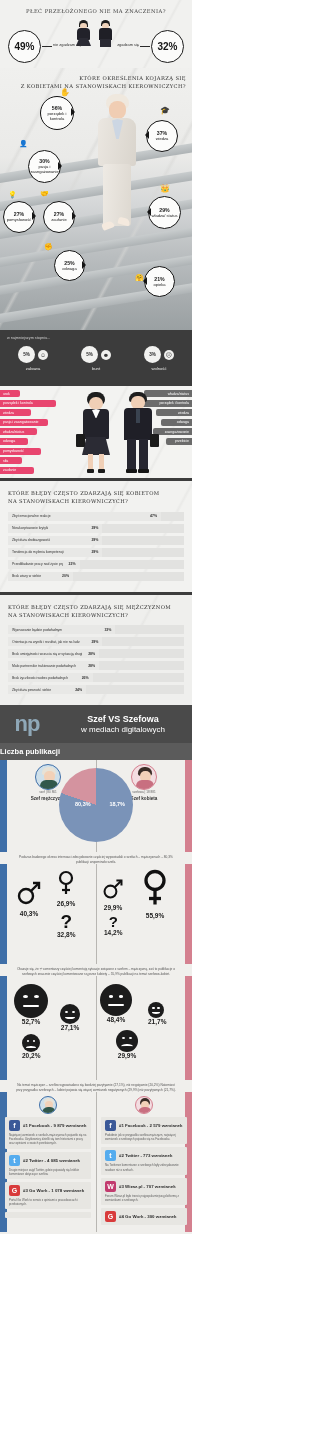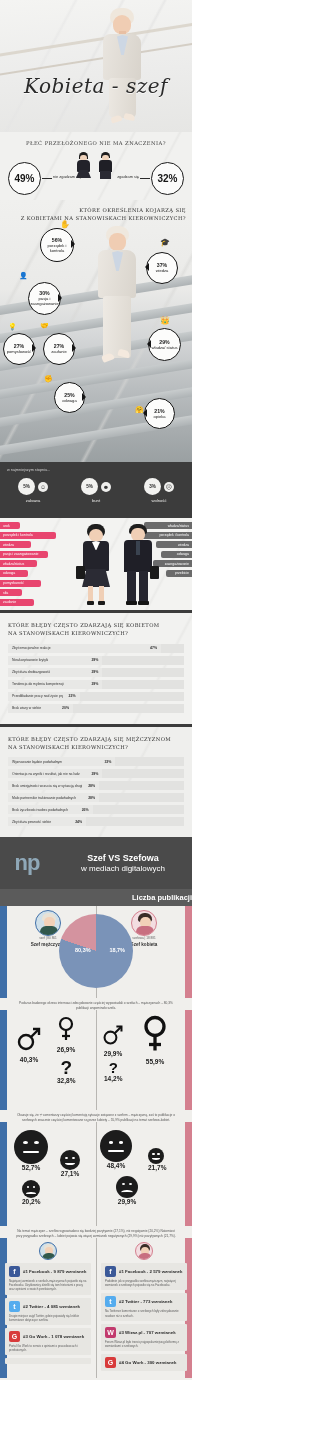--- a/index.html
+++ b/index.html
@@ -205,29 +205,29 @@
   .hbar-v { font-size:3.5px; color:#333; font-weight:bold; margin-left:6px; }
   .divider-dark { width:192px; height:3px; background:#3c3c3c; }
 
   
   .sec-credit { position:relative; width:192px; height:40px; background:#f5f5f3;
     display:flex; align-items:center; gap:6px; padding:0 8px; overflow:hidden; }
   .iqs-logo { font-family:"DejaVu Serif", serif; font-size:13px; color:#6a6a6a; letter-spacing:1px; }
   .credit-txt { font-size:3px; color:#6d6d6d; line-height:1.45; }
 
   
-  .np-head { position:relative; width:192px; height:52px; background:#4a4a4a; color:#fff;
+  .np-head { position:relative; width:192px; height:38px; background:#4a4a4a; color:#fff;
     display:flex; align-items:center; }
   .np-logo { width:54px; text-align:center; font-size:22px; color:#8fa8b8;
     font-family:"Liberation Sans", sans-serif; font-weight:bold; letter-spacing:-1px; }
   .np-title { flex:1; text-align:center; }
   .np-title .t1 { font-size:9px; font-weight:bold; }
   .np-title .t2 { font-size:8px; font-weight:normal; margin-top:1px; }
   .np-body { width:192px; background:#f0efec; position:relative; padding-bottom:2px; }
-  .np-sec-head { background:#5b5b5b; color:#fff; text-align:right; font-size:7.5px;
+  .np-sec-head { background:#5b5b5b; color:#fff; text-align:left; font-size:7.5px;
     font-weight:bold; padding:4px 0; }
   .np-panel { display:flex; position:relative; }
   .np-col { width:50%; position:relative; padding:4px 0 6px 0; }
   .np-col.left { background:linear-gradient(90deg,#3f6fa8 0%,#3f6fa8 7px,transparent 7px); }
   .np-col.right { background:linear-gradient(270deg,#d4808f 0%,#d4808f 7px,transparent 7px); }
   .np-mid { position:absolute; left:50%; top:0; bottom:0; width:1px; background:#b8b6b2; }
   .avatar { width:26px; height:26px; border-radius:50%; margin:0 auto;
     display:flex; align-items:center; justify-content:center; position:relative; overflow:hidden; }
   .avatar.blue { background:#cfe0ea; border:1.5px solid #3f6fa8; }
   .avatar.pink { background:#f3dde1; border:1.5px solid #d4808f; }
@@ -266,35 +266,20 @@
   .plat-ico { width:11px; height:11px; border-radius:2px; display:flex; align-items:center;
     justify-content:center; color:#fff; font-size:7px; font-weight:bold; flex:0 0 auto; }
   .plat-name { font-size:4.4px; font-weight:bold; color:#2b2b2b; }
   .plat-desc { font-size:2.9px; color:#5d5d5d; line-height:1.42; margin-top:2px; }
 </style>
 </head>
 <body>
 
 <div class="page">
 
-  <div class="hero">
-    <div class="hero-rail"></div>
-    <div class="hero-rail r2"></div>
-    <div class="hero-figure">
-      <div class="hf-hair"></div>
-        <div class="hf-face"></div>
-        <div class="hf-neck"></div>
-      <div class="hf-body"></div>
-        <div class="hf-shirt"></div>
-        <div class="hf-legs"></div>
-      <div class="hf-shoe"></div>
-        <div class="hf-shoe s2"></div>
-    </div>
-    <div class="hero-title">Kobieta - szef</div>
-  </div>
 
   <div class="sec-q1">
     <div class="q-head">Płeć przełożonego nie ma znaczenia?</div>
     <div class="couple">
       <div class="fig-w">
           <div class="fw-h"></div>
           <div class="fw-f"></div>
           <div class="fw-b"></div>
           <div class="fw-s"></div>
         </div>

